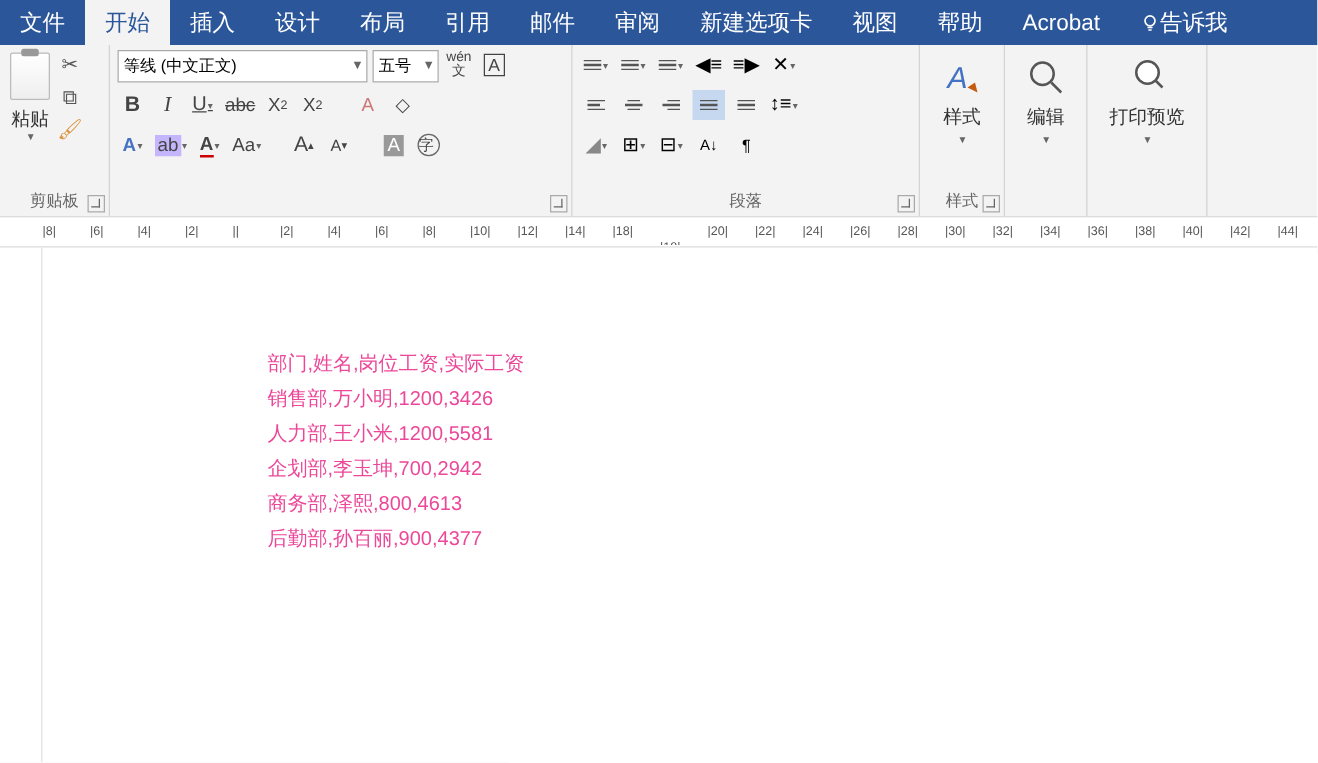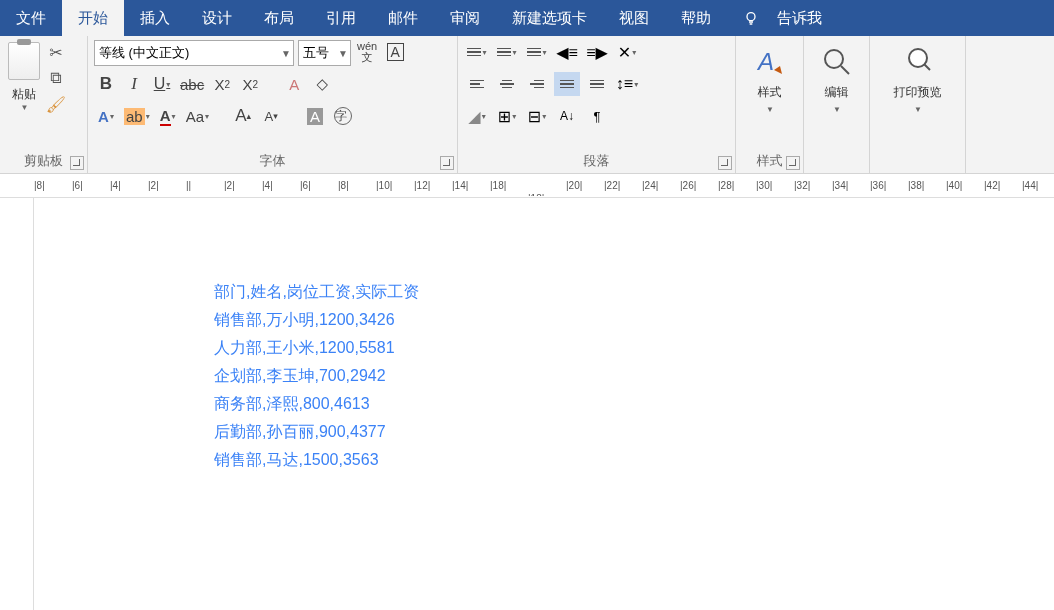--- a/index.html
+++ b/index.html
@@ -1,21 +1,21 @@
 <!DOCTYPE html>
 <html><head>
 <meta charset="utf-8">
 <style>
 * { margin: 0; padding: 0; box-sizing: border-box; font-family: "Microsoft YaHei", Arial, sans-serif; }
 body { background: #fff; width: 1054px; height: 610px; overflow: hidden; }
 
 .tabs { display: flex; background: #2b579a; height: 36px; align-items: stretch; }
-.tab { padding: 0 16px; color: #fff; font-size: 15px; display: flex; align-items: center; cursor: pointer; }
+.tab { padding: 0 16px; color: #fff; font-size: 18px; display: flex; align-items: center; cursor: pointer; }
 .tab.active { background: #f3f3f3; color: #2b579a; }
-.tell-me { display: flex; align-items: center; gap: 18px; }
+.tell-me { display: flex; align-items: center; gap: 0; }
 .tell-me svg { width: 16px; height: 16px; }
 
 .ribbon { display: flex; background: #f3f3f3; border-bottom: 1px solid #d4d4d4; height: 138px; }
 .group { border-right: 1px solid #d4d4d4; padding: 4px 6px 0 6px; display: flex; flex-direction: column; position: relative; }
 .group-label { text-align: center; font-size: 13px; color: #666; height: 22px; line-height: 20px; position: absolute; bottom: 0; left: 0; right: 0; }
 .dialog-launcher { position: absolute; bottom: 3px; right: 3px; width: 14px; height: 14px; border: 1px solid #aaa; display: flex; align-items: center; justify-content: center; cursor: pointer; }
 .dialog-launcher::after { content: ""; width: 6px; height: 6px; border-right: 1px solid #666; border-bottom: 1px solid #666; transform: translate(-1px,-1px); }
 
 .clipboard { width: 88px; }
 .clip-main { display: flex; gap: 4px; }
@@ -31,67 +31,68 @@
 .combo-arrow { position: absolute; right: 2px; top: 50%; transform: translateY(-50%); font-size: 10px; color: #666; }
 .font-name { width: 200px; }
 .font-size { width: 53px; }
 .btn { min-width: 24px; height: 24px; display: flex; align-items: center; justify-content: center; cursor: pointer; font-size: 15px; color: #444; padding: 0 2px; }
 .bold { font-weight: bold; font-size: 17px; }
 .italic { font-style: italic; font-family: Georgia, serif; font-size: 17px; }
 .underline { text-decoration: underline; font-size: 16px; }
 .btn sup, .btn sub { font-size: 10px; }
 .dd { font-size: 8px; color: #666; margin-left: 1px; }
 .colored-a { font-weight: bold; }
-.highlight-a { background: #fdba74; padding: 0 2px; }
+.highlight-a { background: #c4b5fd; padding: 0 2px; }
 .red-underline { border-bottom: 2px solid #c00; font-weight: bold; }
 .circled { border: 1px solid #666; border-radius: 50%; width: 18px; height: 18px; font-size: 12px; }
 .shaded { background: #999; color: #fff; padding: 0 3px; }
 .ruby { font-size: 11px; line-height: 1; text-align: center; }
 .bordered-a { border: 1px solid #444; padding: 0 3px; font-size: 14px; }
 
 .para-group { width: 278px; }
 .pbtn { width: 26px; height: 24px; display: flex; align-items: center; justify-content: center; cursor: pointer; }
 .lines { display: flex; flex-direction: column; gap: 2px; }
 .lines span { display: block; width: 14px; height: 1.5px; background: #555; }
 .lines.center span:nth-child(1), .lines.center span:nth-child(3) { width: 10px; margin: 0 auto; }
 .lines.right span { margin-left: auto; }
 .lines.right span:nth-child(1), .lines.right span:nth-child(3) { width: 10px; }
 .lines.justify span { width: 14px; }
 .active-align { background: #c5d8f0; }
 
 .big-btn { display: flex; flex-direction: column; align-items: center; padding: 4px 8px; cursor: pointer; gap: 4px; }
-.big-btn-label { font-size: 12px; color: #333; text-align: right; }
+.big-btn-label { font-size: 15px; color: #333; text-align: right; }
 .styles-group { width: 68px; }
 .edit-group { width: 66px; }
 .preview-group { width: 96px; }
 
 .ruler-area { background: #fff; height: 24px; position: relative; border-bottom: 1px solid #ddd; }
 .ruler { position: absolute; left: 34px; right: 0; top: 2px; height: 20px; background: #fff; font-size: 9px; color: #666; overflow: hidden; }
 .rnum { position: absolute; top: 4px; font-size: 10px; color: #555; }
 
 .doc-area { display: flex; height: 412px; background: #eaeaea; }
 .vruler { width: 34px; background: #fff; border-right: 1px solid #ddd; }
 .page { flex: 1; background: #fff; margin: 0; padding: 80px 0 0 180px; }
-.doc-line { font-size: 16px; color: #3b82f6; line-height: 28px; }
+.doc-line { font-size: 16px; color: #ec4899; line-height: 28px; }
 </style>
 </head>
 <body>
 
 <div class="tabs">
   <div class="tab">文件</div>
   <div class="tab active">开始</div>
   <div class="tab">插入</div>
   <div class="tab">设计</div>
   <div class="tab">布局</div>
   <div class="tab">引用</div>
   <div class="tab">邮件</div>
   <div class="tab">审阅</div>
   <div class="tab">新建选项卡</div>
   <div class="tab">视图</div>
   <div class="tab">帮助</div>
+  <div class="tab">Acrobat</div>
   <div class="tab tell-me">
     <svg viewBox="0 0 24 24" fill="none" stroke="#fff" stroke-width="2">
         <circle cx="12" cy="10" r="6"></circle>
         <path d="M9 18h6M10 21h4"></path>
       </svg>
     <span>告诉我</span>
   </div>
 </div>
 
 <div class="ribbon">
@@ -159,21 +160,20 @@
       <div class="btn" style="font-size:17px">A<sup style="font-size:9px">▴</sup></div>
       <div class="btn" style="font-size:13px">A<sup style="font-size:9px">▾</sup></div>
       <div style="width:12px"></div>
       <div class="btn">
           <span class="shaded">A</span>
         </div>
       <div class="btn">
           <span class="circled">字</span>
         </div>
     </div>
-    <div class="group-label">字体</div>
     <div class="dialog-launcher"></div>
   </div>
 
   <div class="group para-group">
     <div class="font-row">
       <div class="pbtn">
           <div class="lines">
             <span></span>
             <span></span>
             <span></span>
@@ -320,15 +320,14 @@
 
 <div class="doc-area">
   <div class="vruler"></div>
   <div class="page" id="page">
       <div class="doc-line">部门,姓名,岗位工资,实际工资</div>
       <div class="doc-line">销售部,万小明,1200,3426</div>
       <div class="doc-line">人力部,王小米,1200,5581</div>
       <div class="doc-line">企划部,李玉坤,700,2942</div>
       <div class="doc-line">商务部,泽熙,800,4613</div>
       <div class="doc-line">后勤部,孙百丽,900,4377</div>
-      <div class="doc-line">销售部,马达,1500,3563</div>
     </div>
 </div>
 
 </body></html>

